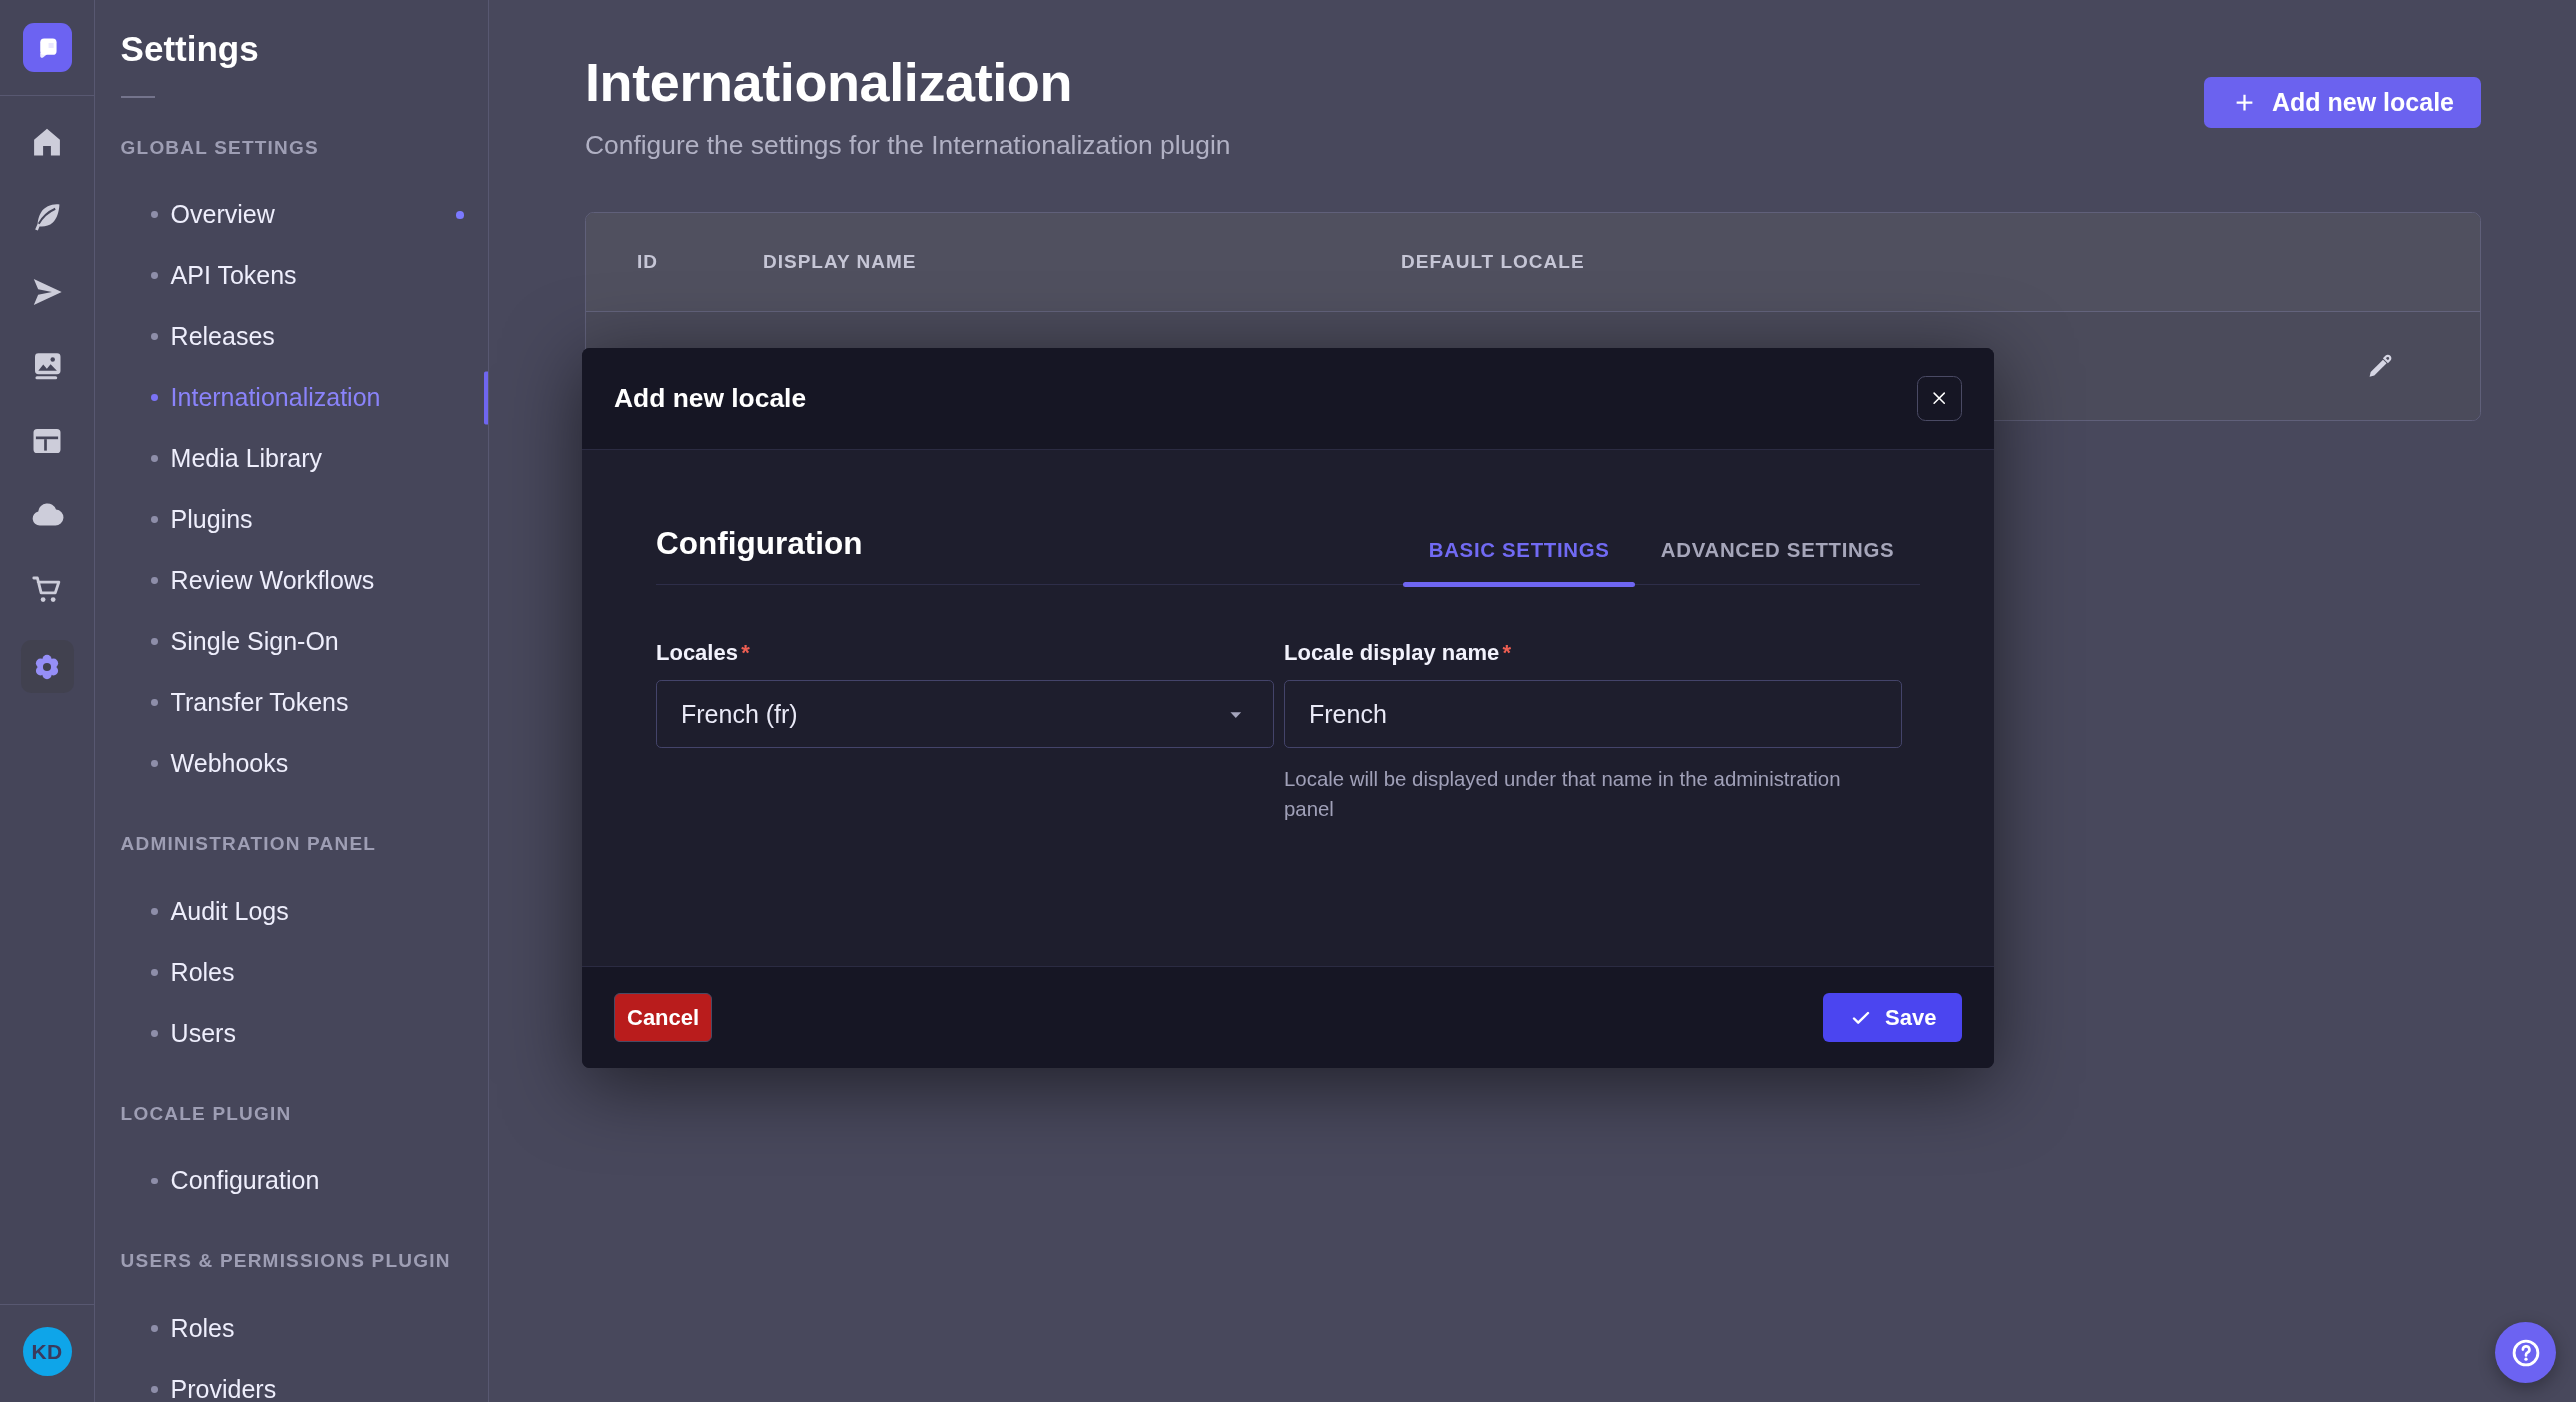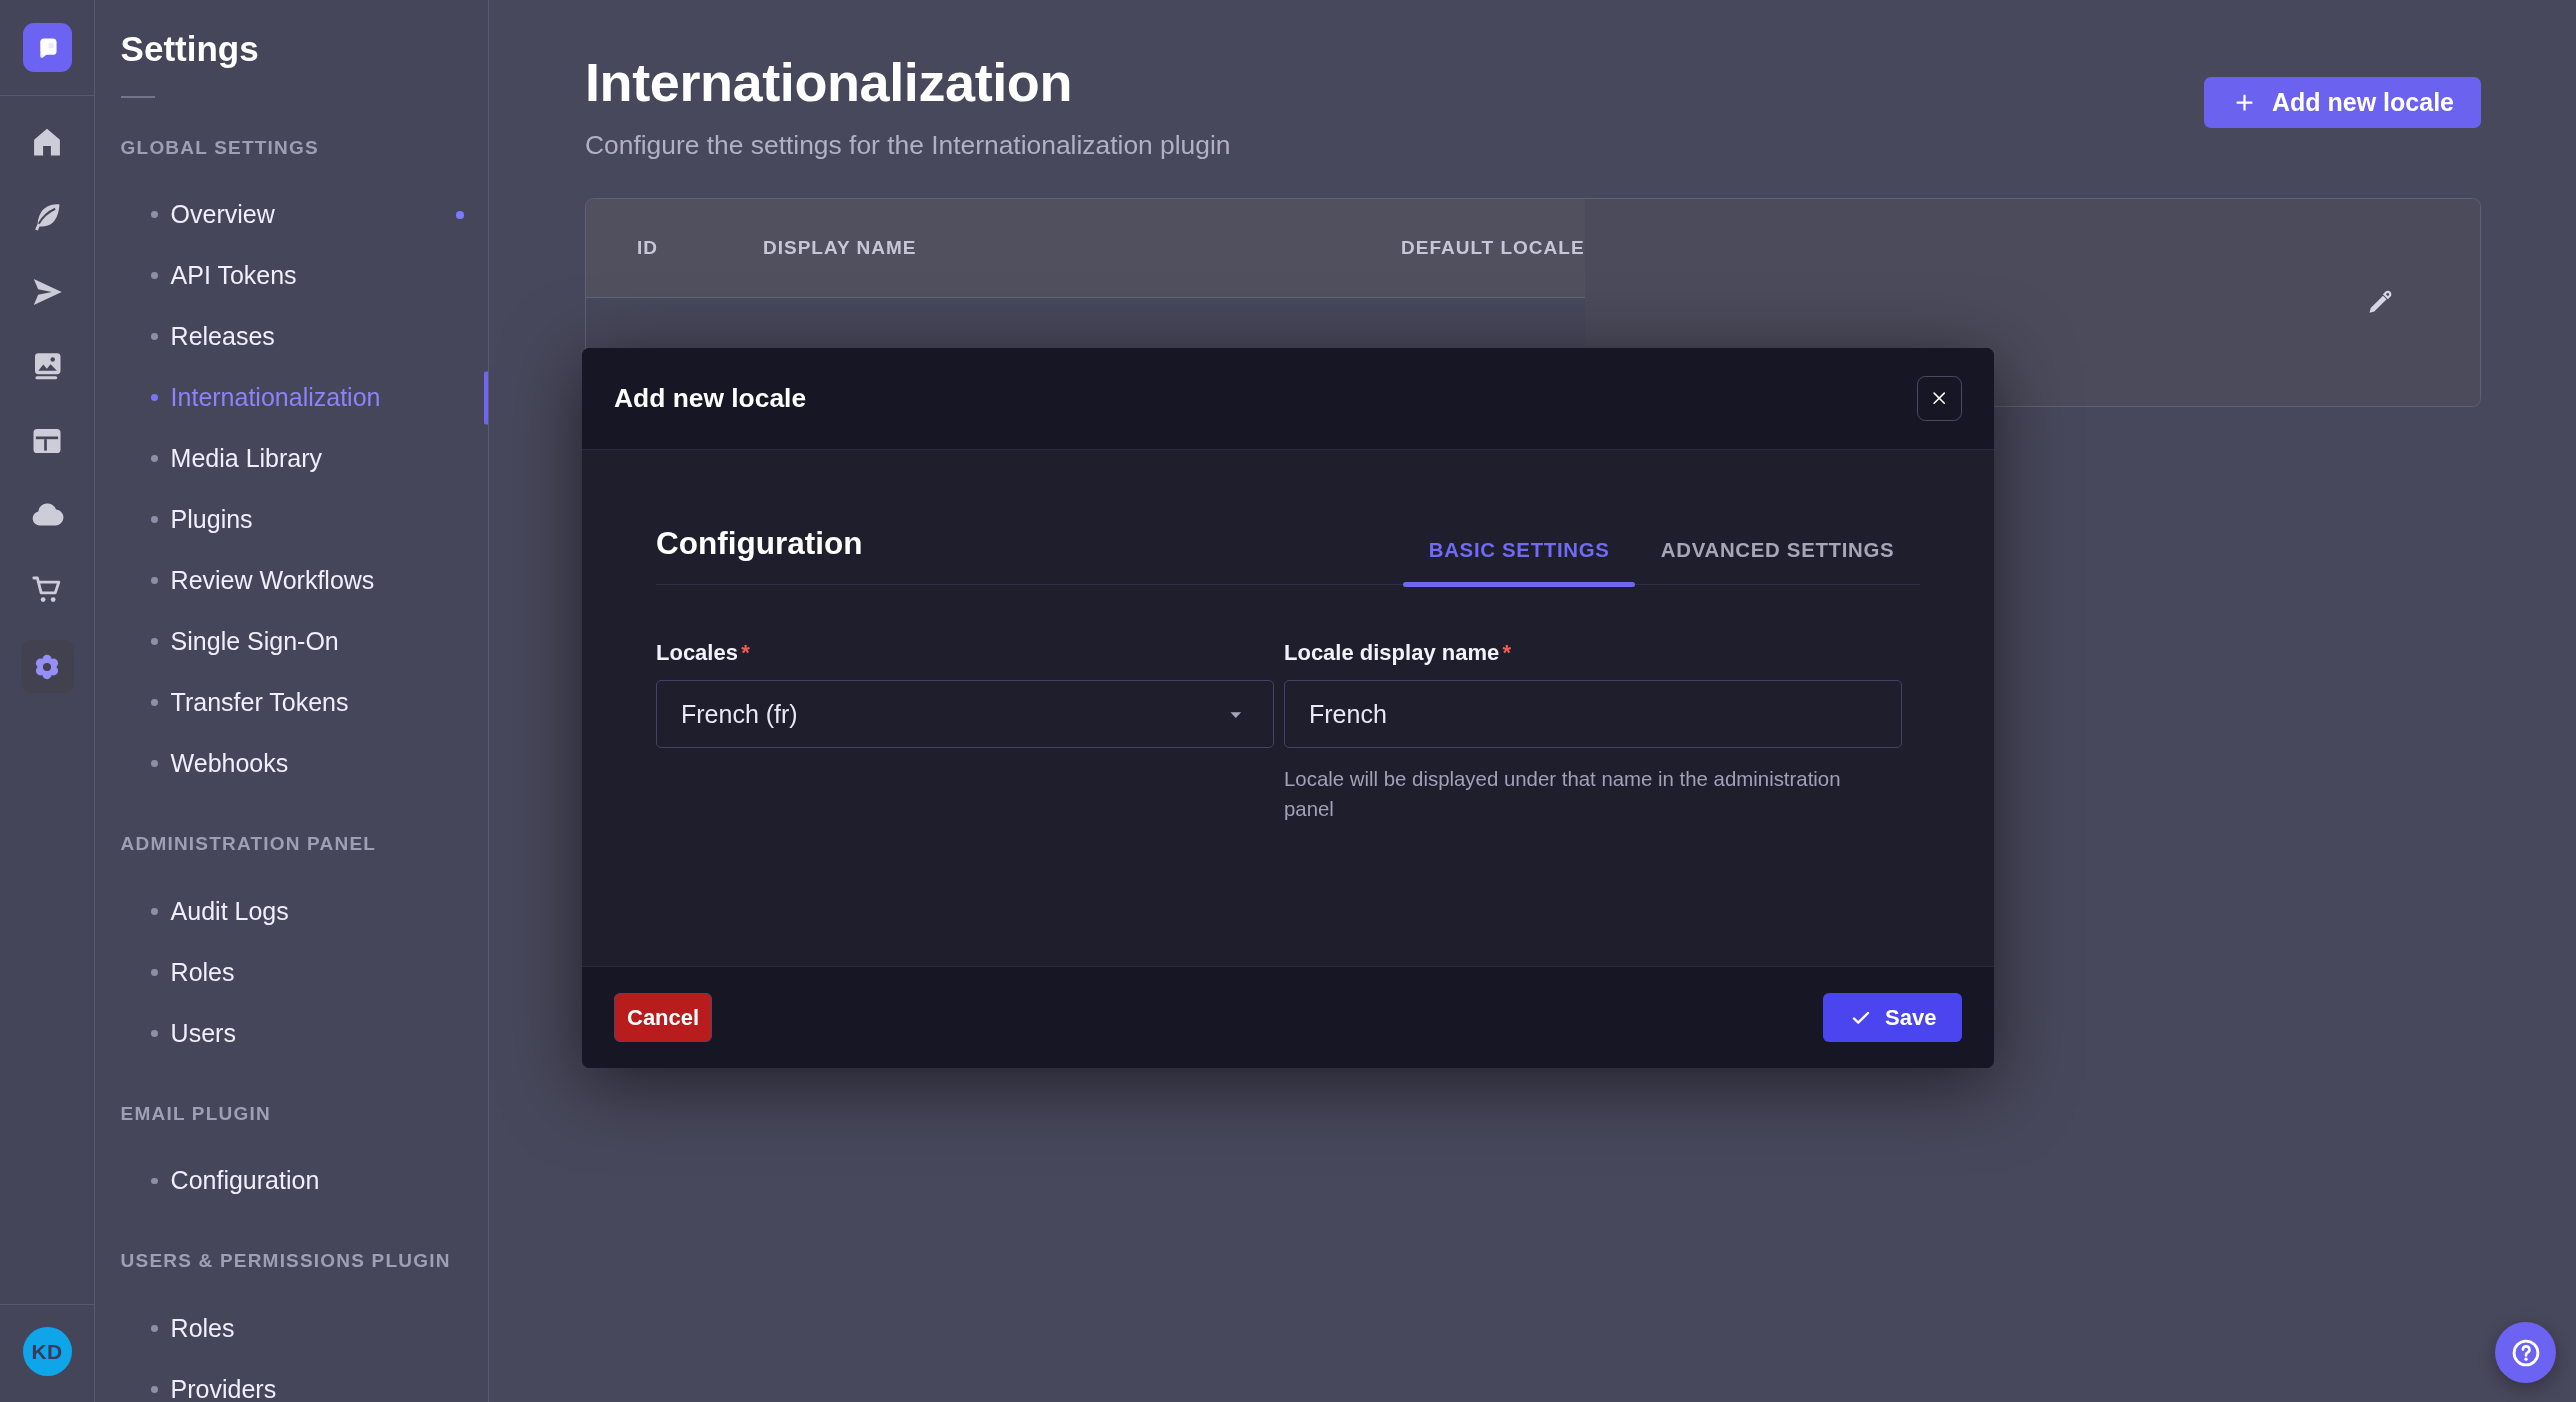--- a/index.html
+++ b/index.html
@@ -72,22 +72,22 @@
   .page-subtitle { margin-top: 17px; font-size: 26.4px; color: #b1b1c4; }
   .add-locale-btn {
     margin-top: 25.6px; height: 51px; padding: 0 27px; border-radius: 6.8px; border: none;
     background: #6b62ef; color: #ffffff; font-size: 25px; font-weight: 600;
     display: flex; align-items: center; gap: 13.6px; cursor: pointer;
     font-family: inherit;
   }
   .add-locale-btn svg { width: 27px; height: 27px; }
 
   .table-card {
-    margin-top: 37px; height: 209px; border: 0.9px solid #60607a; border-radius: 8.5px;
-    overflow: hidden; display: flex; flex-direction: row;
+    margin-top: 51px; height: 209px; border: 0.9px solid #60607a; border-radius: 8.5px;
+    overflow: hidden; display: flex; flex-direction: column;
   }
   .table-head {
     height: 99px; background: #50505f; display: flex; align-items: center;
     padding-left: 51px; border-bottom: 0.9px solid #63637c;
   }
   .th { font-size: 19px; font-weight: 600; letter-spacing: 1px; color: #c6c6d6; }
   .th-id { width: 126px; }
   .th-name { width: 638px; }
   .table-row { flex: 1; background: #4b4b5b; display: flex; align-items: center; justify-content: flex-end; }
   .edit-btn {
@@ -316,21 +316,21 @@
         <span class="bullet"></span>
         <span class="nav-label">Roles</span>
       </div>
       <div class="nav-item">
         <span class="bullet"></span>
         <span class="nav-label">Users</span>
       </div>
     </div>
 
     <div class="nav-section">
-      <div class="section-label">EMAIL PLUGIN</div>
+      <div class="section-label">LOCALE PLUGIN</div>
       <div class="nav-item">
         <span class="bullet"></span>
         <span class="nav-label">Configuration</span>
       </div>
     </div>
 
     <div class="nav-section">
       <div class="section-label">USERS &amp; PERMISSIONS PLUGIN</div>
       <div class="nav-item">
         <span class="bullet"></span>

